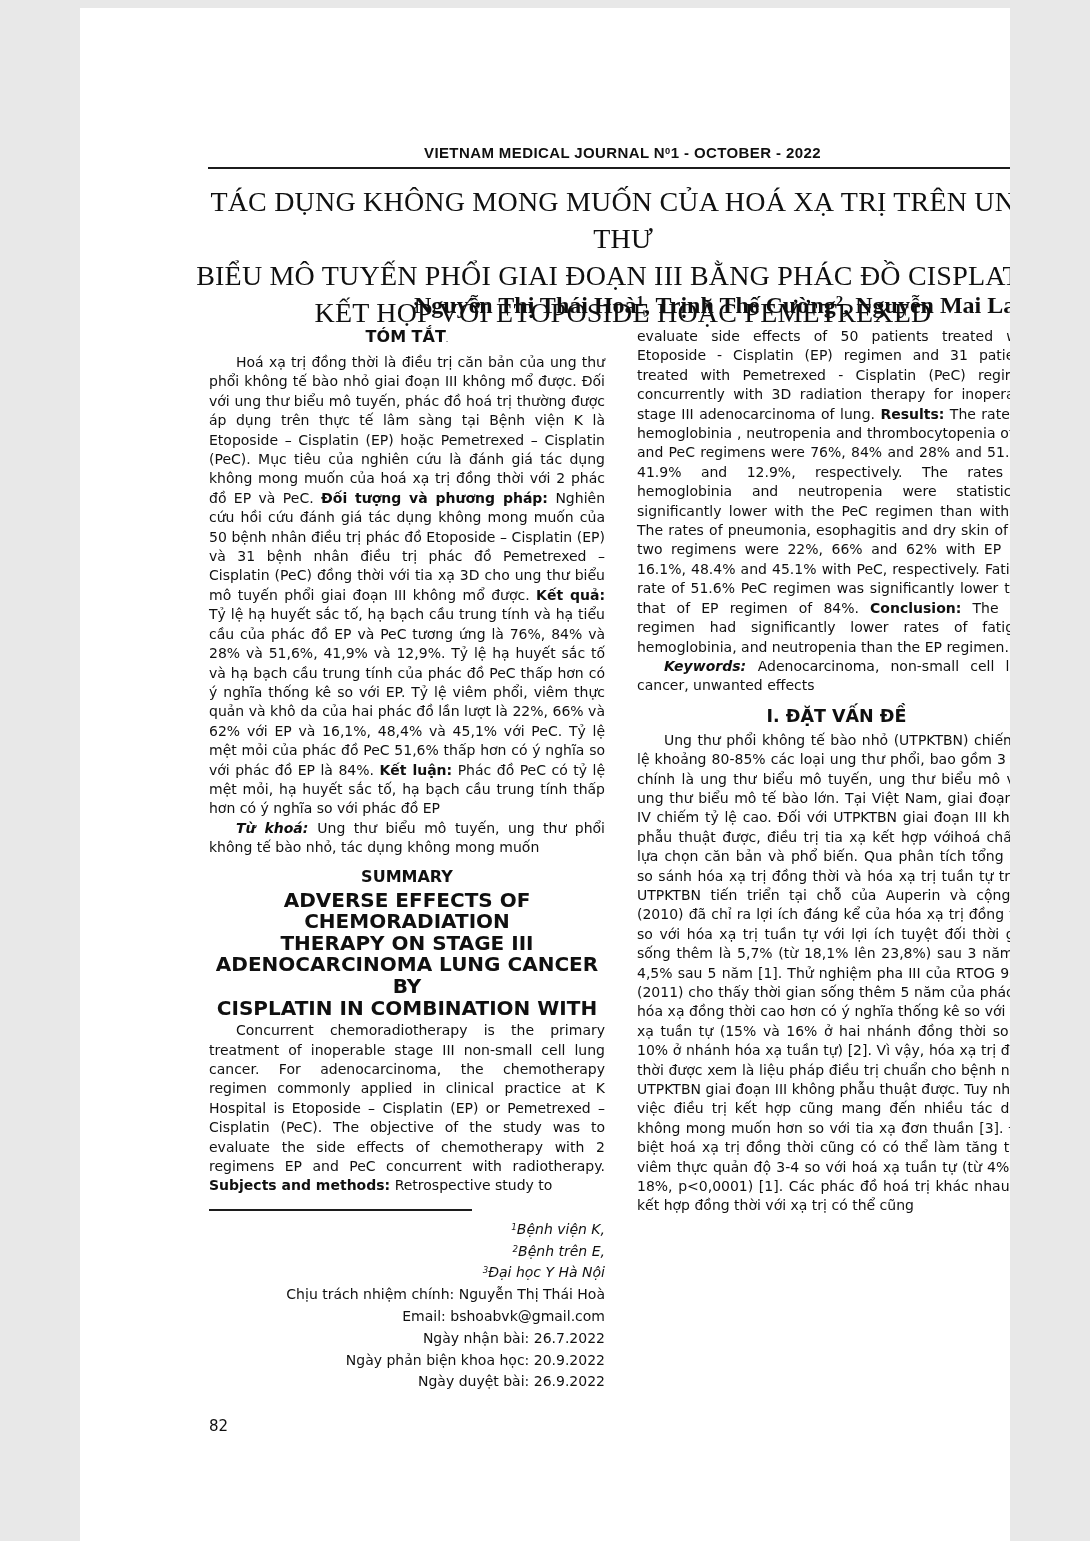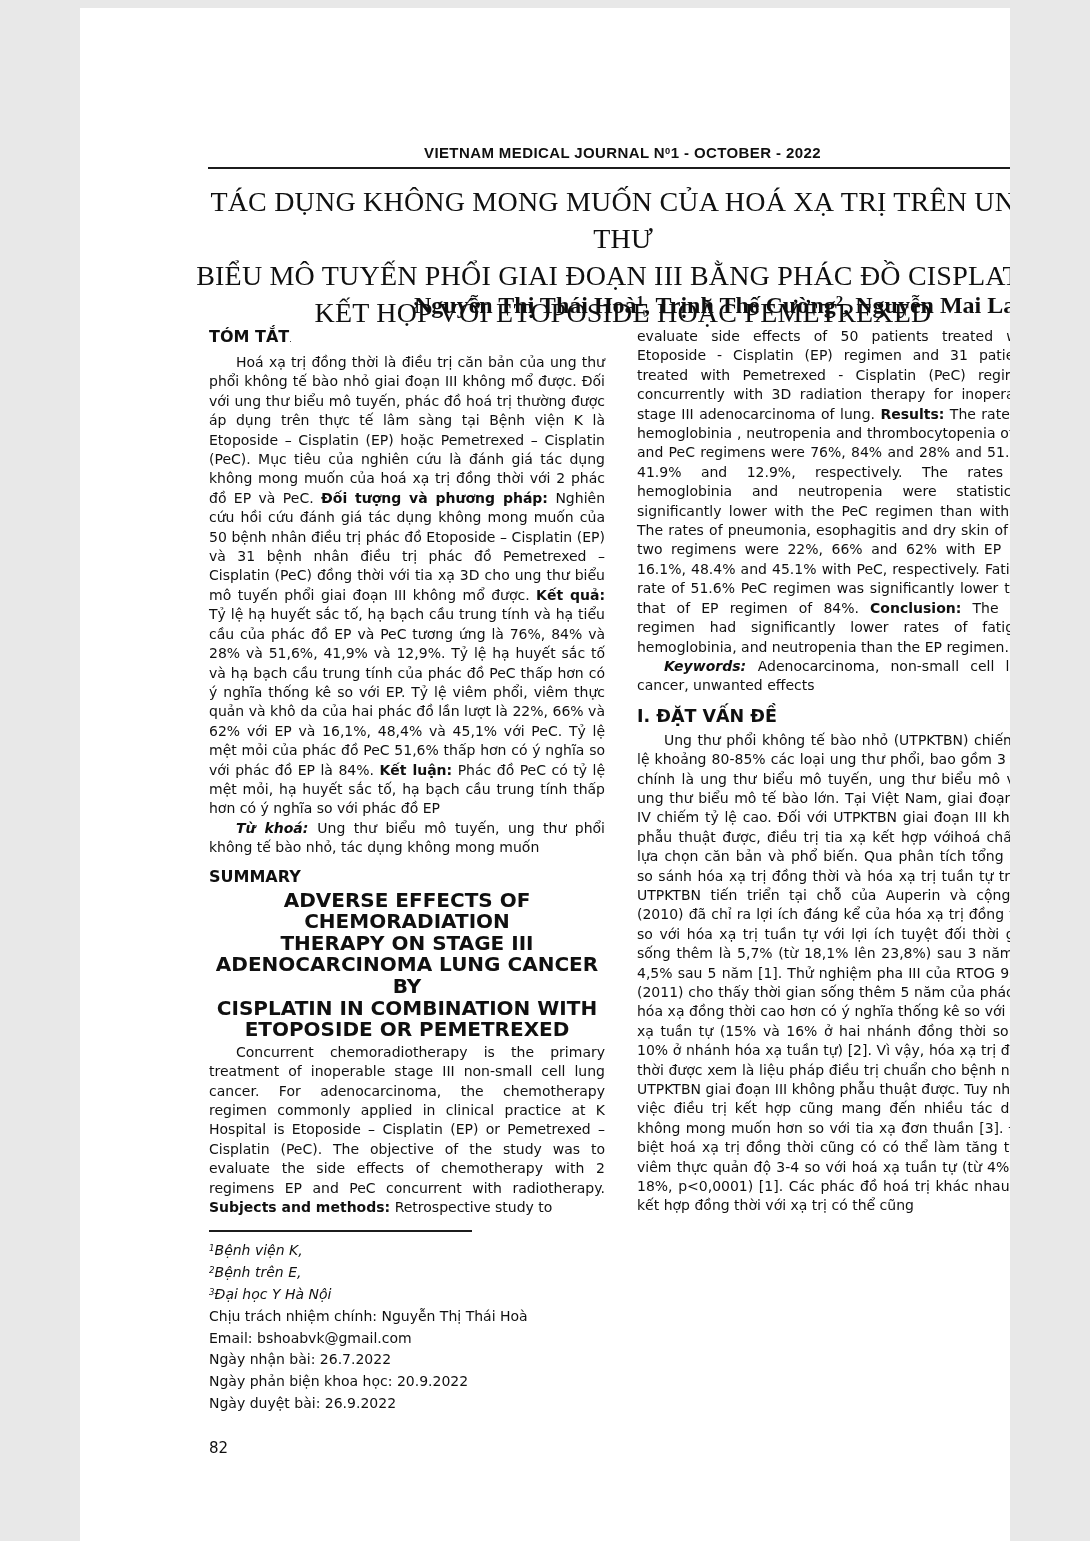--- a/index.html
+++ b/index.html
@@ -40,33 +40,33 @@
   }
   
   .col{position:absolute;top:319px;font-size:14px;line-height:19.4px;}
   .col-left{left:129px;width:396px;}
   .col-right{left:557px;width:399px;}
   .col p{margin:0;text-align:justify;}
   .indent{text-indent:27px;}
   .h-bold{
     font-family:"DejaVu Sans",sans-serif;
     font-weight:bold;font-size:16px;line-height:20px;
-    margin:0 0 3px 0;text-align:left;
+    margin:0 0 3px 0;text-align:center;
   }
   .h-summary{margin-top:9px;}
   .h-section{font-size:17.5px;margin-top:10px;margin-bottom:5px;}
   .en-title{
     font-weight:bold;font-size:20px;line-height:21.6px;
     text-align:center;margin:2px 0 2px 0;
   }
   .tiny-mark{font-size:8px;font-weight:normal;}
   
   .footnote{margin-top:13px;}
   .footnote-rule{width:263px;height:2px;background:#1c1c1c;margin:0 0 8px 0;}
-  .fn-line{font-size:14px;line-height:21.8px;text-align:left;}
+  .fn-line{font-size:14px;line-height:21.8px;text-align:right;}
   
   .page-number{margin-top:24px;font-size:15px;text-align:left;}
   
   .seg-b{font-weight:bold;}
   .seg-i{font-style:italic;}
   .seg-sup{position:relative;top:-.45em;font-size:62%;line-height:0;}
 </style>
 </head>
 <body>
 
@@ -86,21 +86,20 @@
   <div class="col col-left">
     <h2 class="h-bold"><span>TÓM TẮT</span><span class="tiny-mark">.</span></h2>
     <p class="indent"><span>Hoá xạ trị đồng thời là điều trị căn bản của ung thư phổi không tế bào nhỏ giai đoạn III không mổ được. Đối với ung thư biểu mô tuyến, phác đồ hoá trị thường được áp dụng trên thực tế lâm sàng tại Bệnh viện K là Etoposide – Cisplatin (EP) hoặc Pemetrexed – Cisplatin (PeC). Mục tiêu của nghiên cứu là đánh giá tác dụng không mong muốn của hoá xạ trị đồng thời với 2 phác đồ EP và PeC. </span><span class="seg-b">Đối tượng và phương pháp:</span><span> Nghiên cứu hồi cứu đánh giá tác dụng không mong muốn của 50 bệnh nhân điều trị phác đồ Etoposide – Cisplatin (EP) và 31 bệnh nhân điều trị phác đồ Pemetrexed – Cisplatin (PeC) đồng thời với tia xạ 3D cho ung thư biểu mô tuyến phổi giai đoạn III không mổ được. </span><span class="seg-b">Kết quả:</span><span> Tỷ lệ hạ huyết sắc tố, hạ bạch cầu trung tính và hạ tiểu cầu của phác đồ EP và PeC tương ứng là 76%, 84% và 28% và 51,6%, 41,9% và 12,9%. Tỷ lệ hạ huyết sắc tố và hạ bạch cầu trung tính của phác đồ PeC thấp hơn có ý nghĩa thống kê so với EP. Tỷ lệ viêm phổi, viêm thực quản và khô da của hai phác đồ lần lượt là 22%, 66% và 62% với EP và 16,1%, 48,4% và 45,1% với PeC. Tỷ lệ mệt mỏi của phác đồ PeC 51,6% thấp hơn có ý nghĩa so với phác đồ EP là 84%. </span><span class="seg-b">Kết luận:</span><span> Phác đồ PeC có tỷ lệ mệt mỏi, hạ huyết sắc tố, hạ bạch cầu trung tính thấp hơn có ý nghĩa so với phác đồ EP</span></p>
     <p class="indent"><span class="seg-b seg-i">Từ khoá: </span><span>Ung thư biểu mô tuyến, ung thư phổi không tế bào nhỏ, tác dụng không mong muốn</span></p>
     <h2 class="h-bold h-summary">SUMMARY</h2>
     <div class="en-title">
       <div>ADVERSE EFFECTS OF CHEMORADIATION</div>
       <div>THERAPY ON STAGE III</div>
       <div>ADENOCARCINOMA LUNG CANCER BY</div>
       <div>CISPLATIN IN COMBINATION WITH</div>
-      <div>ETOPOSIDE OR PEMETREXED</div>
     </div>
     <p class="indent"><span>Concurrent chemoradiotherapy is the primary treatment of inoperable stage III non-small cell lung cancer. For adenocarcinoma, the chemotherapy regimen commonly applied in clinical practice at K Hospital is Etoposide – Cisplatin (EP) or Pemetrexed – Cisplatin (PeC). The objective of the study was to evaluate the side effects of chemotherapy with 2 regimens EP and PeC concurrent with radiotherapy. </span><span class="seg-b">Subjects and methods:</span><span> Retrospective study to</span></p>
 
     <div class="footnote">
       <div class="footnote-rule"></div>
       <div class="fn-line"><span class="seg-i seg-sup">1</span><span class="seg-i">Bệnh viện K,</span></div>
       <div class="fn-line"><span class="seg-i seg-sup">2</span><span class="seg-i">Bệnh trên E,</span></div>
       <div class="fn-line"><span class="seg-i seg-sup">3</span><span class="seg-i">Đại học Y Hà Nội</span></div>
       <div class="fn-line"><span>Chịu trách nhiệm chính: Nguyễn Thị Thái Hoà</span></div>
       <div class="fn-line"><span>Email: bshoabvk@gmail.com</span></div>

